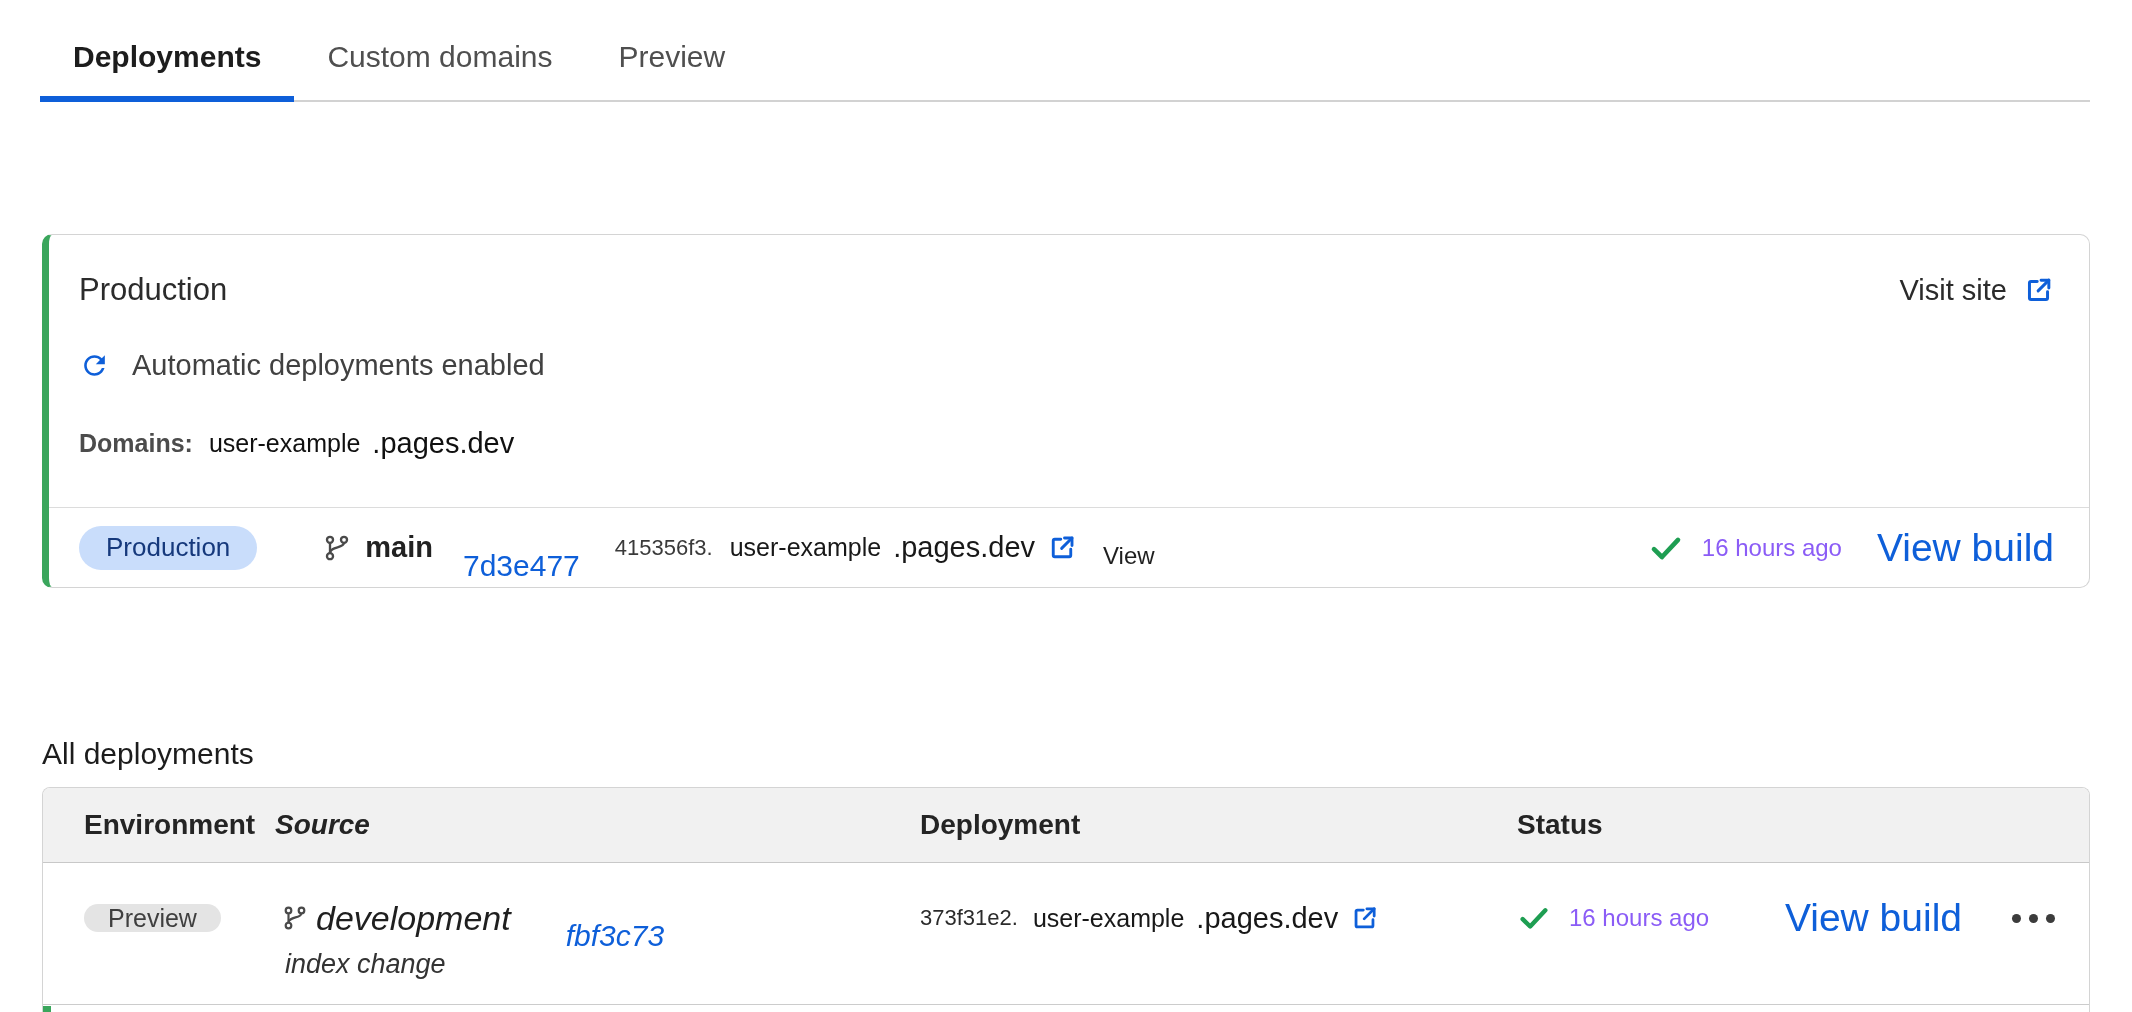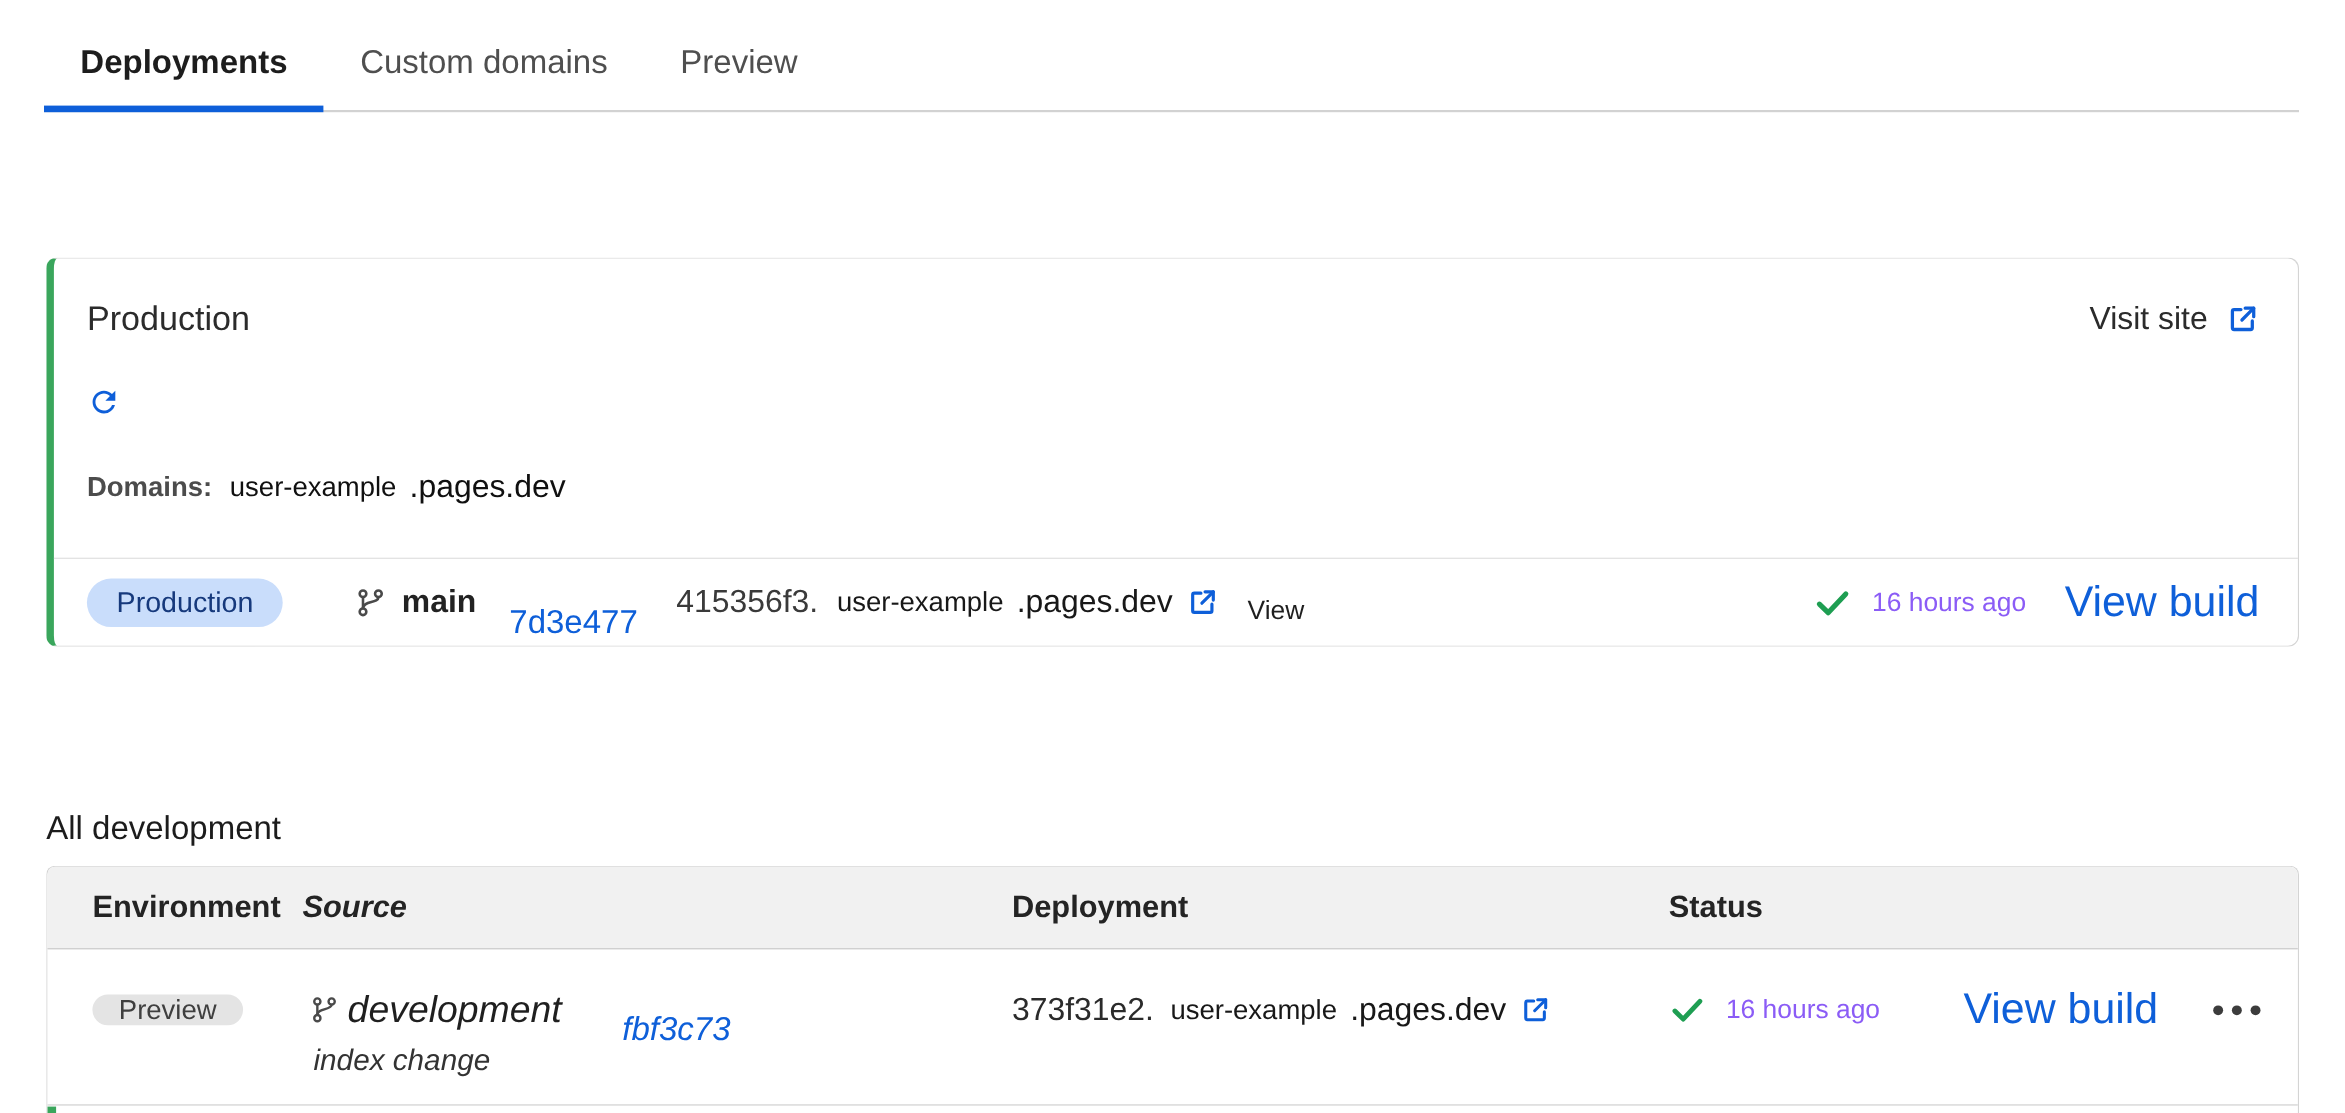--- a/index.html
+++ b/index.html
@@ -48,21 +48,21 @@
     position:absolute;left:0;right:0;bottom:0;height:80px;
     border-top:1px solid #dcdcdc;display:flex;align-items:center;
     padding:0 35px 0 30px;
   }
   .badge{display:inline-flex;align-items:center;justify-content:center;border-radius:26px;white-space:nowrap;}
   .badge-production{background:var(--production-badge-bg);color:var(--production-badge-text);font-size:26px;height:44px;padding:0 27px;}
   .badge-preview{background:var(--preview-badge-bg);color:var(--preview-badge-text);font-size:25px;height:28px;padding:0 24px;}
   .branch-icon{display:inline-flex;color:#4a4a4a;}
   .branch-name{font-size:29px;font-weight:700;color:#222;margin-left:14px;}
   .commit-link{font-size:30px;color:var(--accent-blue);cursor:pointer;margin-top:36px;}
-  .hash-text{font-size:29px;color:#3a3a3a;}
+  .hash-text{font-size:22px;color:#3a3a3a;}
   .url-name{font-size:25px;color:#181818;}
   .url-suffix{font-size:29px;color:#181818;}
   .ext-icon{display:inline-flex;color:var(--accent-blue);cursor:pointer;}
   .note-text{font-size:24px;color:#1f1f1f;position:relative;top:8px;margin-left:26px;}
   .right-group{margin-left:auto;display:flex;align-items:center;}
   .check-icon{display:inline-flex;color:var(--check-green);}
   .time-text{font-size:24px;color:#8b5cf6;margin-left:18px;}
   .view-build{font-size:39px;color:var(--accent-blue);cursor:pointer;margin-left:35px;}
   .refresh-icon{display:inline-flex;color:var(--accent-blue);}
   
@@ -115,20 +115,21 @@
         </span>
       </div>
     </div>
 
     <div class="auto-row">
       <span class="refresh-icon">
         <svg width="31" height="31" viewBox="0 0 24 24" fill="currentColor">
           <path d="M17.65 6.35C16.2 4.9 14.21 4 12 4c-4.42 0-7.99 3.58-8 8s3.57 8 8 8c3.73 0 6.84-2.55 7.73-6h-2.08c-.82 2.33-3.04 4-5.65 4-3.31 0-6-2.69-6-6s2.69-6 6-6c1.66 0 3.14.69 4.22 1.78L13 11h7V4l-2.35 2.35z"></path>
         </svg>
       </span>
+      <span>Automatic deployments enabled</span>
     </div>
 
     <div class="domains-row">
       <span class="domains-label">Domains:</span>
       <span class="domain-name">user-example</span>
       <span class="domain-suffix">.pages.dev</span>
     </div>
   </div>
 
   <div class="deploy-row">
@@ -161,21 +162,21 @@
         <svg width="36" height="36" viewBox="0 0 24 24" fill="none" stroke="currentColor" stroke-width="3.1" stroke-linecap="round" stroke-linejoin="round">
           <path d="M4 12.8 9.3 18 20 6.6"></path>
         </svg>
       </span>
       <span class="time-text">16 hours ago</span>
       <a class="view-build">View build</a>
     </div>
   </div>
 </section>
 
-<h2 class="section-heading">All development</h2>
+<h2 class="section-heading">All deployments</h2>
 
 <section class="table">
   <div class="thead">
     <div class="col-env">Environment</div>
     <div class="col-source">Source</div>
     <div class="col-deploy">Deployment</div>
     <div class="col-status">Status</div>
   </div>
 
   <div class="trow">

